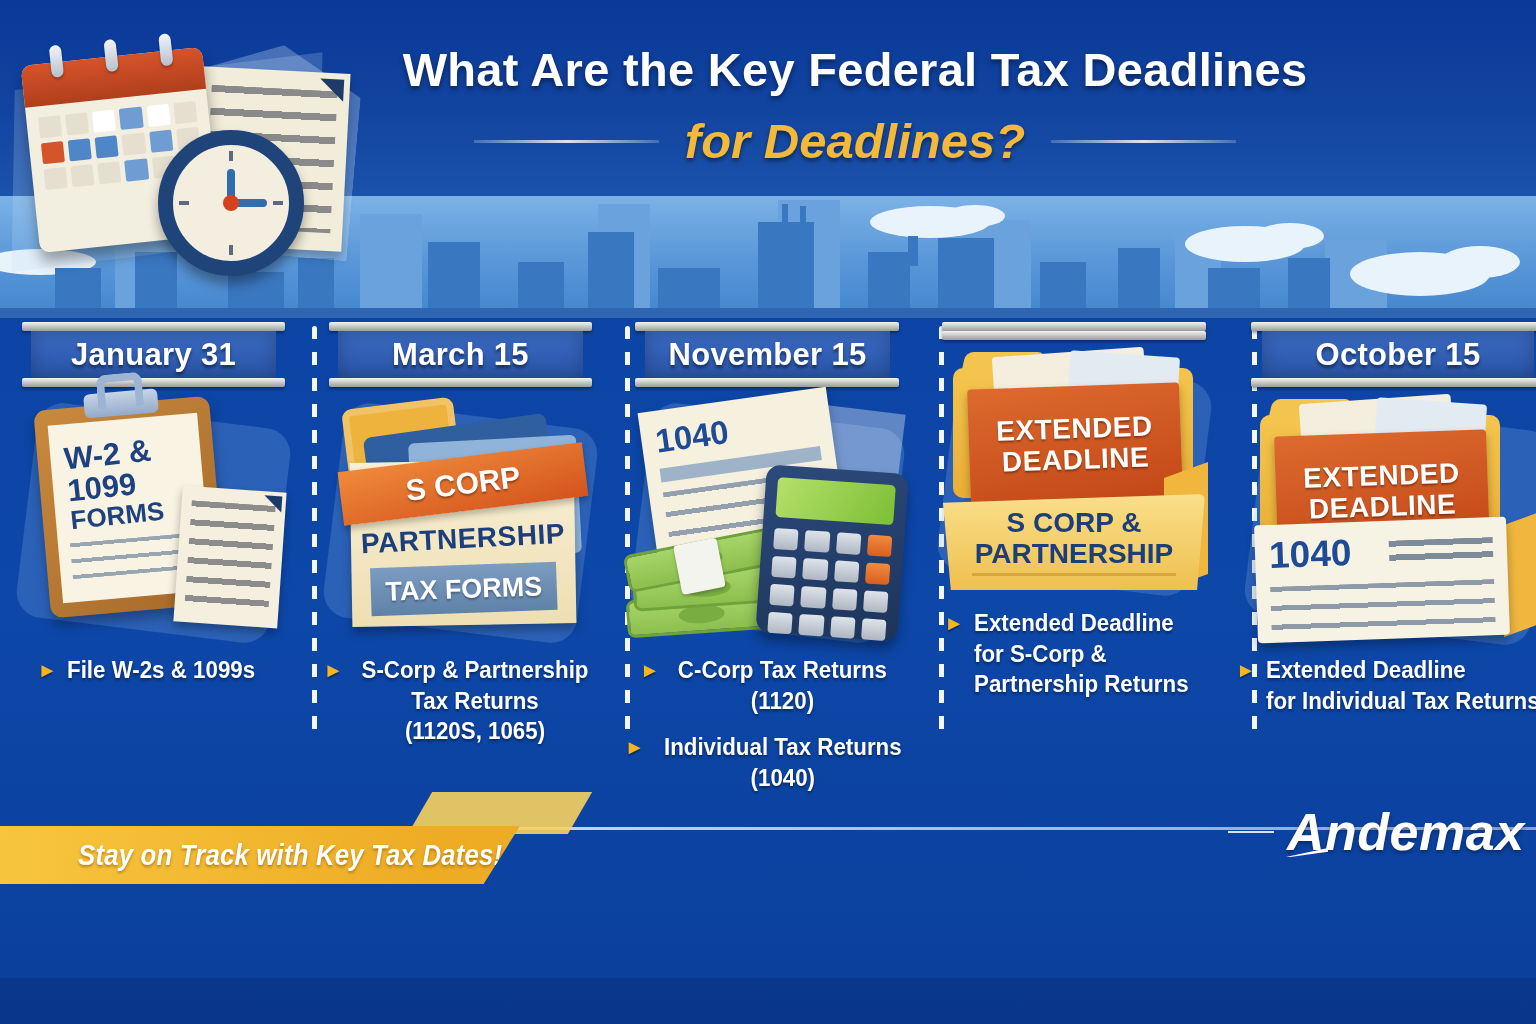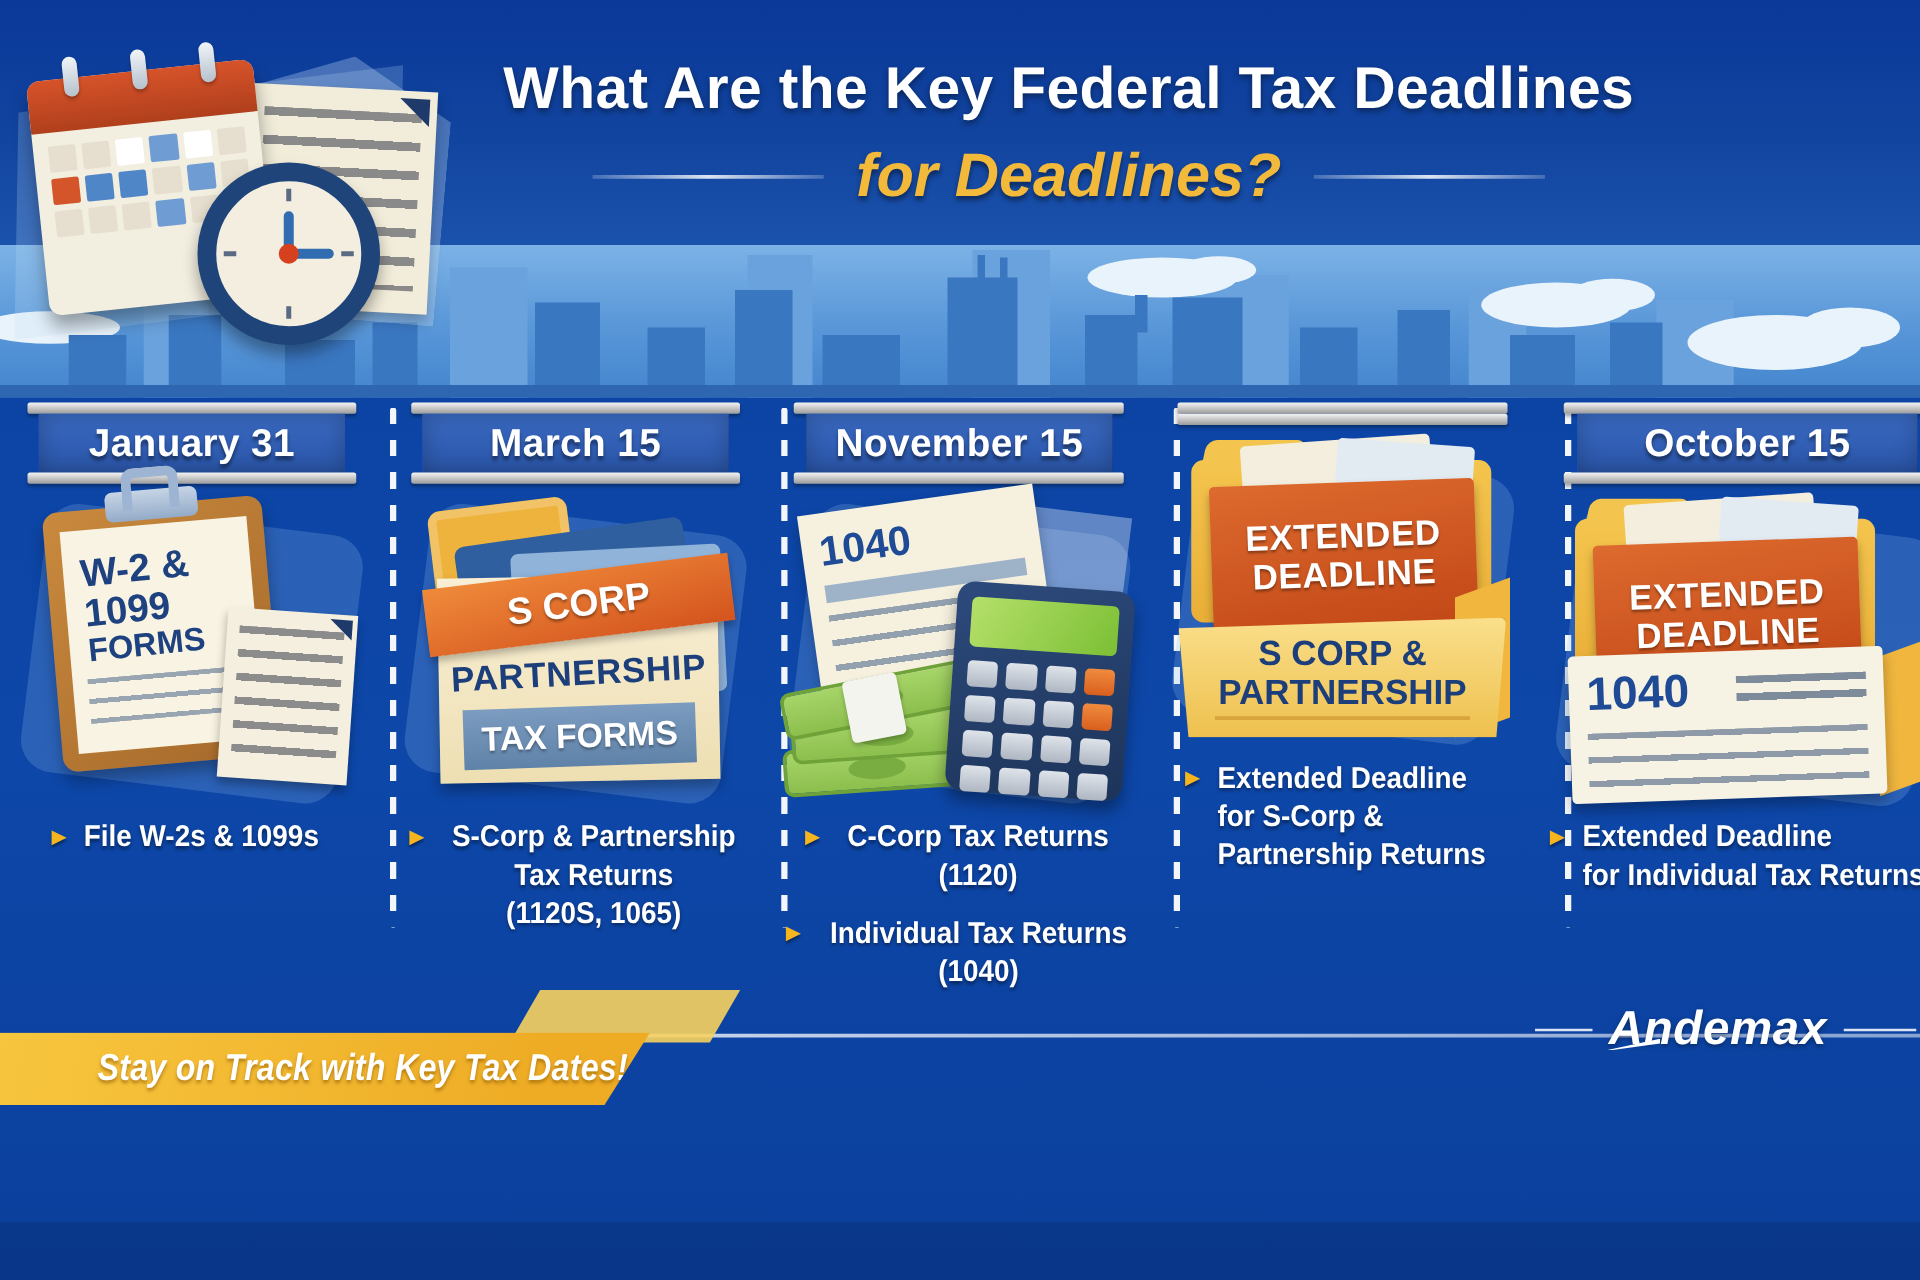--- a/index.html
+++ b/index.html
@@ -198,21 +198,21 @@
   .gold-ribbon { position:absolute; left:0; top:790px; width:520px; height:58px;
     background:linear-gradient(100deg,#f7c63e 0%, #eeab24 85%);
     clip-path:polygon(0 0, 100% 0, 93% 100%, 0 100%);
     display:flex; align-items:center; padding-left:78px; box-sizing:border-box; z-index:4;margin-top:36px; }
   .gold-ribbon span { font-size:30px; font-weight:bold; font-style:italic; color:#fff;
     text-shadow:0 2px 3px rgba(140,90,0,.6); white-space:nowrap;
     transform:scaleX(.86); transform-origin:left center; letter-spacing:.2px; }
   .brand-row { position:absolute; left:1228px; top:802px; display:flex; align-items:center; gap:13px; z-index:4; }
   .brand-rule { height:2px; background:rgba(255,255,255,.85); }
   .brl { width:46px; } .brr { width:58px; }
-  .brand-text { position:relative; color:#fff; font-size:38px; font-weight:bold; font-style:italic;
+  .brand-text { position:relative; color:#fff; font-size:52px; font-weight:bold; font-style:italic;
     letter-spacing:.5px; text-shadow:0 2px 4px rgba(0,0,0,.4); }
   .brand-text::after { content:""; position:absolute; left:-1px; bottom:5px; width:42px; height:9px;
     background:#fff; clip-path:polygon(0 100%, 100% 0, 100% 42%, 10% 100%); }
   .bottom-shade { position:absolute; left:0; right:0; bottom:0; height:46px; background:rgba(6,24,70,.22); }
 </style>
 </head>
 <body>
 
 <div class="poster">
 

